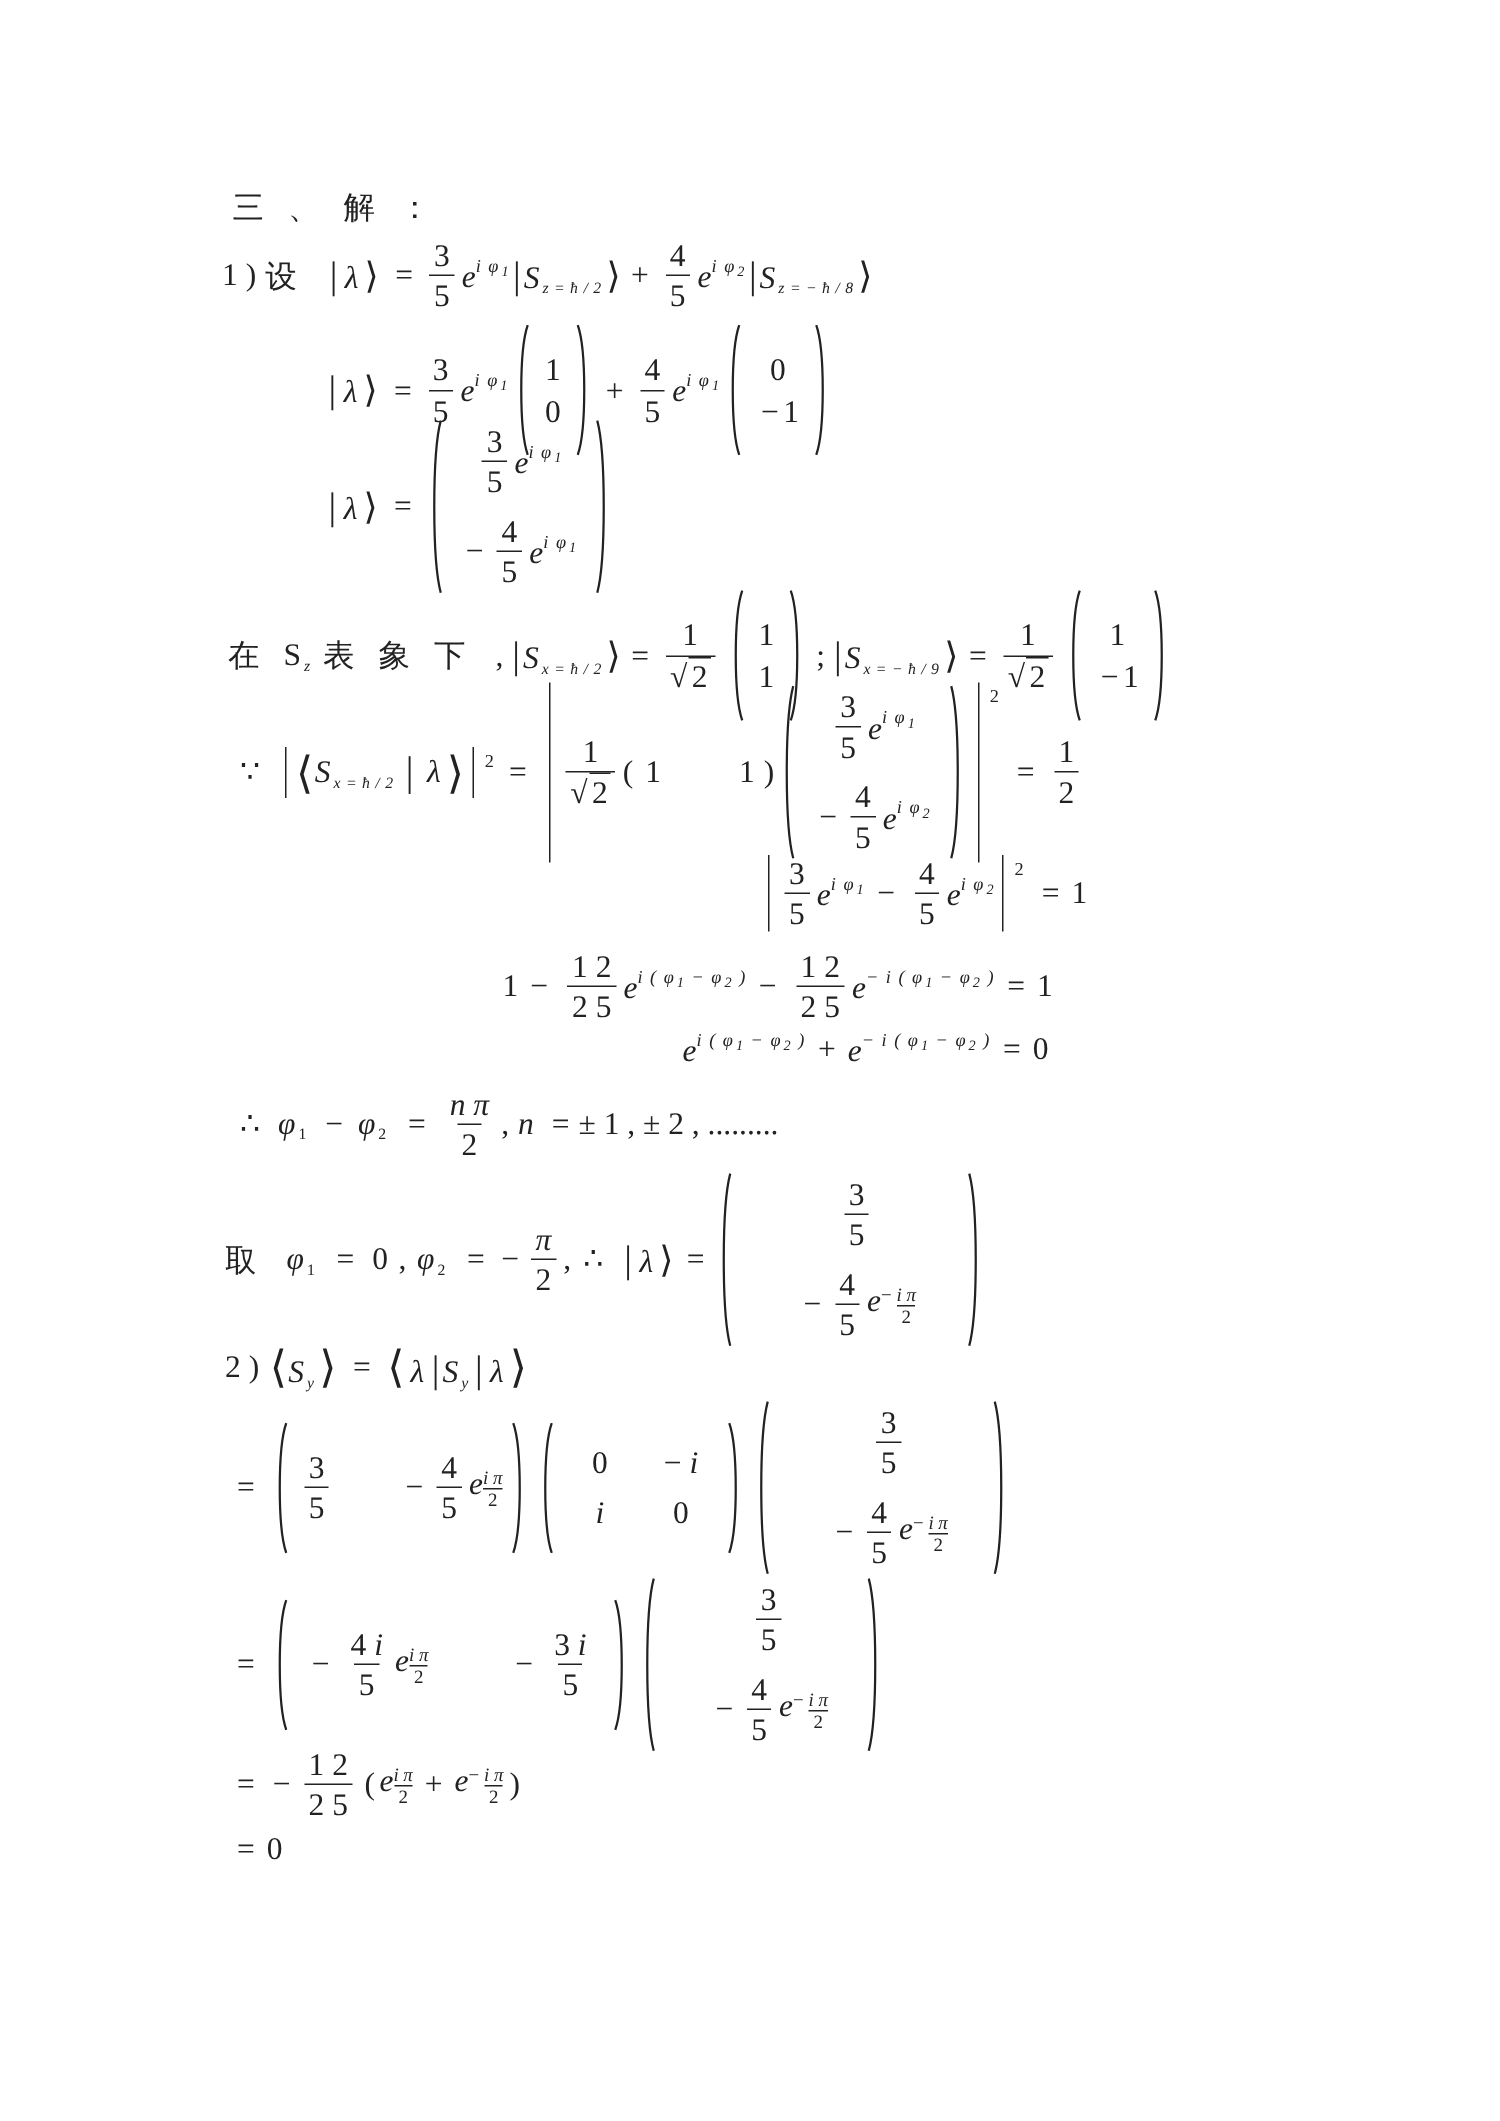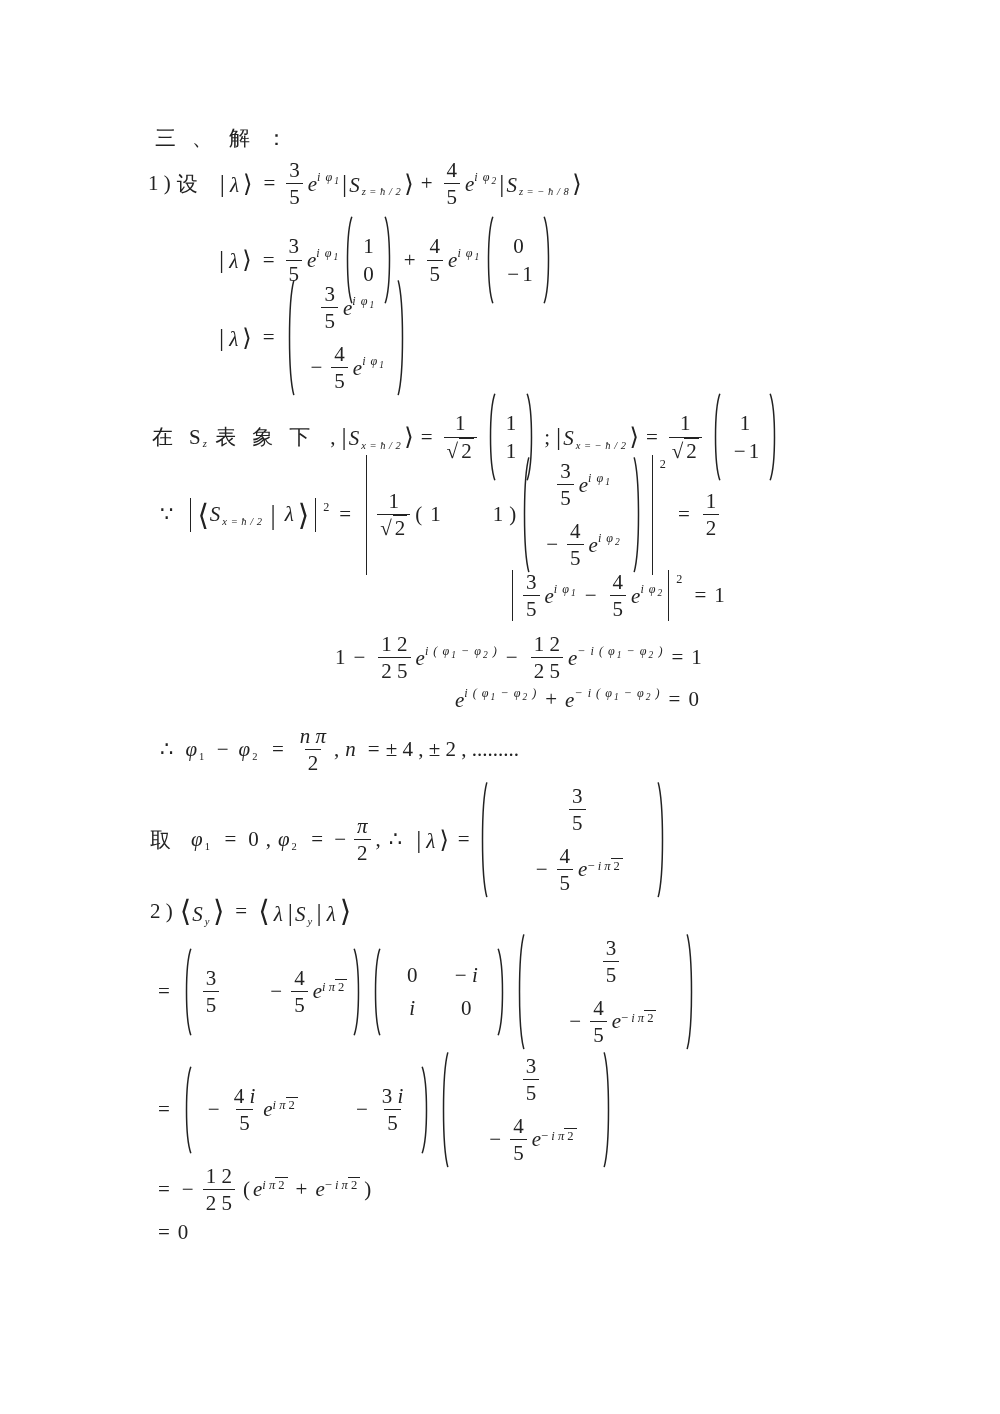--- a/index.html
+++ b/index.html
@@ -16,21 +16,21 @@
 .ang{font-family:"DejaVu Sans","Liberation Sans",sans-serif;font-size:1.15em;padding:0 1px}
 .big{font-size:1.4em}
 .sp{font-size:.58em;vertical-align:.85em;letter-spacing:1px}
 .spf{font-size:.6em;vertical-align:.55em}
 .sb{font-size:.5em;vertical-align:-.35em;letter-spacing:.5px;margin:0 2px}
 .sb2{font-size:.78em;vertical-align:-.3em;margin-left:1px}
 .sq{font-size:.58em;align-self:flex-start;margin:2px 0 0 2px}
 .f{display:inline-flex;flex-direction:column;align-items:center;text-align:center;line-height:1.15;margin:0 5px}
 .f>.n{padding:0 3px}
 .f>.d{border-top:1.4px solid var(--ink);padding:1px 3px 0;margin-top:1px}
-.ef{display:inline-flex;flex-direction:row;align-items:flex-end;line-height:1.12}
+.ef{display:inline-flex;flex-direction:column;align-items:center;line-height:1.12}
 .ef>.d2{border-top:1px solid var(--ink);padding:0 3px}
 .rdc{border-top:1.3px solid var(--ink);padding:0 2px;margin-left:1px}
 .u{display:inline-block}
 .grp{display:inline-flex;align-items:center;margin:0 4px}
 .pad8{padding:9px 0}
 .ab{align-self:stretch;border-left:1.5px solid var(--ink);width:0;margin:0 5px}
 .mx{display:inline-flex;align-items:center;margin:0 5px}
 .mc{display:flex;flex-direction:column;align-items:center;justify-content:center;row-gap:9px;padding:4px 12px}
 .mc.tight{row-gap:3px;padding:3px 10px}
 .m22{display:flex;flex-direction:column;row-gap:8px;padding:4px 4px}
@@ -166,21 +166,21 @@
         </svg>
       <span class="mc tight">
           <span>1</span>
           <span>1</span>
         </span>
       <svg class="par parR" viewBox="0 0 10 100" preserveAspectRatio="none">
           <path d="M8.7 2 C2.3 20 2.3 80 8.7 98"></path>
         </svg>
     </span>
     <span class="t g4">;</span>
-    <span class="u"><span class="br">|</span><span class="it">S</span><span class="sb it">x = − ħ / 2</span><span class="ang">⟩</span></span>
+    <span class="u"><span class="br">|</span><span class="it">S</span><span class="sb it">x = − ħ / 9</span><span class="ang">⟩</span></span>
     <span class="t g6">=</span>
     <span class="f">
         <span class="n">1</span>
         <span class="d"><span class="u"><span>√</span><span class="rdc">2</span></span></span>
       </span>
     <span class="mx">
       <svg class="par" viewBox="0 0 10 100" preserveAspectRatio="none">
           <path d="M8.7 2 C2.3 20 2.3 80 8.7 98"></path>
         </svg>
       <span class="mc tight">
@@ -307,21 +307,21 @@
     <span class="t g6">−</span>
     <span class="u g4"><span class="it">φ</span><span class="sb">2</span></span>
     <span class="t g8">=</span>
     <span class="f">
         <span class="n it">n π</span>
         <span class="d">2</span>
       </span>
     <span class="t">,</span>
     <span class="t it g6">n</span>
     <span class="t g6">=</span>
-    <span class="t">± 4 , ± 2 , .........</span>
+    <span class="t">± 1 , ± 2 , .........</span>
   </div>
 
   <div class="ln" style="left:150px;top:780px">
     <span class="t cjk">取</span>
     <span class="u g4"><span class="it">φ</span><span class="sb">1</span></span>
     <span class="t g8">=</span>
     <span class="t g4">0</span>
     <span class="t g3">,</span>
     <span class="u g4"><span class="it">φ</span><span class="sb">2</span></span>
     <span class="t g8">=</span>

